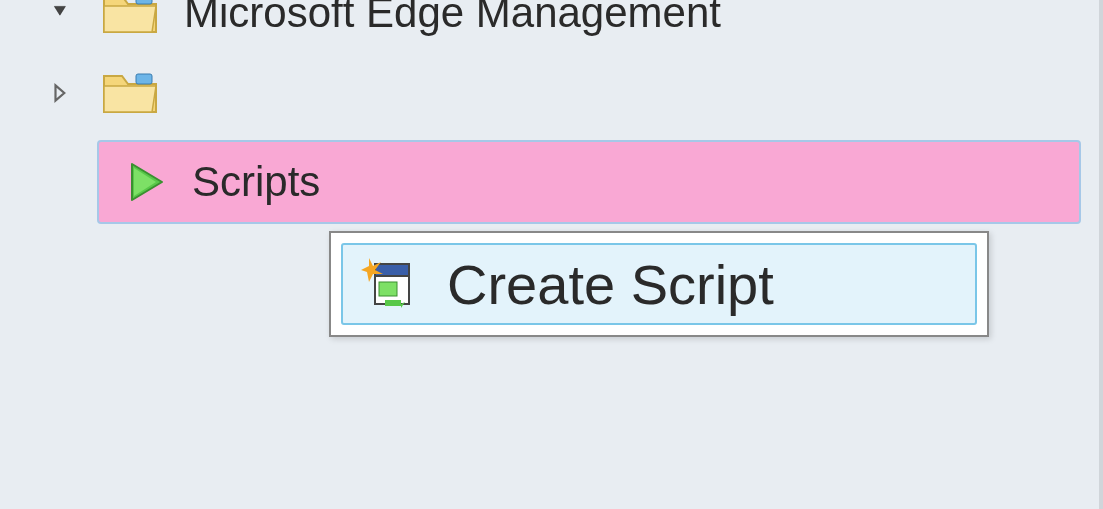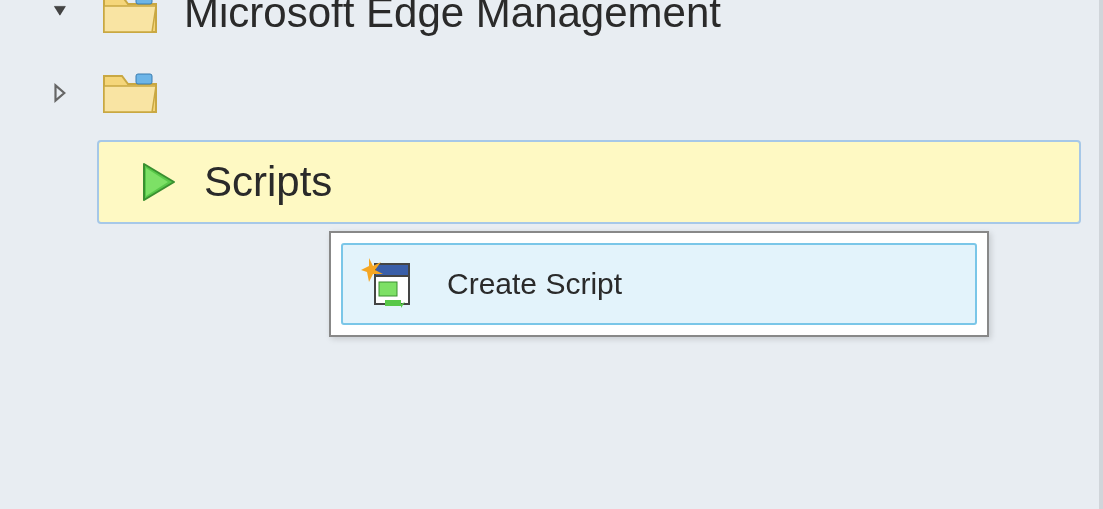--- a/index.html
+++ b/index.html
@@ -29,26 +29,26 @@
       position: absolute;
       top: 60px;
       left: 50px;
     }
     .tree-item-scripts {
       position: absolute;
       top: 140px;
       left: 97px;
       width: 984px;
       height: 84px;
-      background: #fef9c3;
+      background: #f9a8d4;
       border: 2px solid #a6c8e8;
       border-radius: 4px;
       display: flex;
       align-items: center;
-      padding-left: 37px;
+      padding-left: 25px;
     }
     .expander {
       width: 22px;
       height: 22px;
       display: flex;
       align-items: center;
       justify-content: center;
       margin-right: 28px;
     }
     .folder-icon {
@@ -84,21 +84,21 @@
       border-radius: 3px;
       padding: 10px 18px;
       height: 82px;
     }
     .menu-icon {
       width: 56px;
       height: 56px;
       margin-right: 30px;
     }
     .menu-label {
-      font-size: 30px;
+      font-size: 56px;
       color: #2a2a2a;
       font-weight: 400;
     }
     .right-border {
       position: absolute;
       right: 0;
       top: 0;
       width: 4px;
       height: 509px;
       background: #d0d5da;

